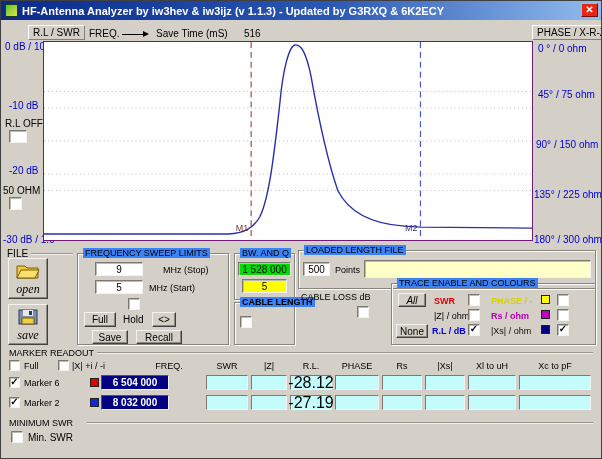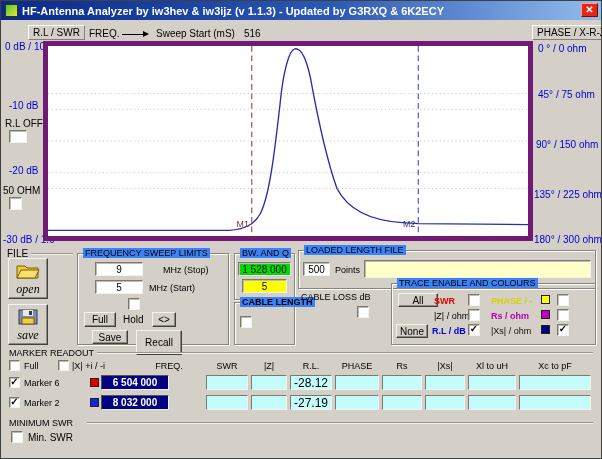--- a/index.html
+++ b/index.html
@@ -27,21 +27,21 @@
     border:1px solid; border-color:#ffffff #808080 #808080 #ffffff; background:#d4d0c8;
   }
   .lbl { position:absolute; font-size:10px; white-space:nowrap; }
   .lbl9 { position:absolute; font-size:9px; white-space:nowrap; }
   .blue { color:#0000cf; }
   .arrow-line { position:absolute; width:25px; height:1px; background:#000; }
   .arrow-line::after {
     content:""; position:absolute; right:-2px; top:-3px;
     border-left:6px solid #000; border-top:3px solid transparent; border-bottom:3px solid transparent;
   }
-  .chart { position:absolute; left:42px; top:40px; width:490px; height:200px; background:#fff; border:5px solid #701a75; }
+  .chart { position:absolute; left:42px; top:40px; width:490px; height:200px; background:#fff; border:1px solid #701a75; }
   .chart svg { display:block; width:100%; height:100%; }
   .group { position:absolute; border:1px solid #87867e; box-shadow:1px 1px 0 #ffffff, inset 1px 1px 0 #ffffff; }
   .group-label { position:absolute; top:-6px; left:5px; background:#3b82f6; padding:0 2px; font-size:9px; white-space:nowrap; }
   .btn {
     position:absolute; background:#d4d0c8;
     border:1px solid; border-color:#f4f2ee #404040 #404040 #f4f2ee;
     box-shadow:inset -1px -1px 0 #8a887f;
     font-size:10px; display:flex; align-items:center; justify-content:center; cursor:default; white-space:nowrap;
   }
   .field {
@@ -62,40 +62,40 @@
     position:absolute; color:#fff;
     border:1px solid; border-color:#55534c #f4f2ee #f4f2ee #55534c;
     font-size:10px; font-weight:bold; display:flex; align-items:center; justify-content:center;
   }
   .sep { position:absolute; height:2px; border-top:1px solid #98968d; border-bottom:1px solid #f4f2ee; }
   .grid8 { position:absolute; left:205px; display:grid; grid-template-columns:42px 36px 42px 44px 40px 40px 48px 72px; column-gap:3px; }
   .hdr { font-size:9px; text-align:center; white-space:nowrap; }
   .cell {
     height:15px; background:#c4fcfc;
     border:1px solid; border-color:#7a786f #f4f2ee #f4f2ee #7a786f;
-    font-size:12px; display:flex; align-items:center; justify-content:center;
+    font-size:16px; display:flex; align-items:center; justify-content:center;
   }
   .filebtn { position:absolute; width:40px; background:#d4d0c8; border:1px solid; border-color:#f4f2ee #404040 #404040 #f4f2ee; box-shadow:inset -1px -1px 0 #8a887f; display:flex; flex-direction:column; align-items:center; justify-content:center; }
   .filebtn .cap { font-family:"Liberation Serif",serif; font-style:italic; font-size:12px; line-height:1; margin-top:2px; }
 </style>
 </head>
 <body>
 
 <div class="win">
 
   <div class="titlebar">
     <div class="title-icon"></div>
     <div class="title-text">HF-Antenna Analyzer by iw3hev &amp; iw3ijz  (v 1.1.3) - Updated by G3RXQ &amp; 6K2ECY</div>
   </div>
   <div class="close-btn">✕</div>
 
   <div class="raised-label" style="left:27px;top:24px;">R.L / SWR</div>
   <div class="lbl" style="left:88px;top:27px;">FREQ.</div>
   <div class="arrow-line" style="left:121px;top:33px;"></div>
-  <div class="lbl" style="left:155px;top:27px;">Sweep Start (mS)</div>
+  <div class="lbl" style="left:155px;top:27px;">Save Time (mS)</div>
   <div class="lbl" style="left:243px;top:27px;">516</div>
   <div class="raised-label" style="left:531px;top:24px;">PHASE / X-R-Z</div>
 
   <div class="lbl blue" style="left:4px;top:40px;">0 dB / 10</div>
   <div class="lbl blue" style="left:8px;top:99px;">-10 dB</div>
   <div class="lbl blue" style="left:8px;top:164px;">-20 dB</div>
   <div class="lbl blue" style="left:2px;top:233px;">-30 dB / 1.0</div>
 
   <div class="lbl blue" style="left:537px;top:42px;">0 ° / 0 ohm</div>
   <div class="lbl blue" style="left:537px;top:88px;">45° / 75 ohm</div>
@@ -153,21 +153,21 @@
   </div>
   <div class="field" style="left:94px;top:261px;width:48px;height:14px;">9</div>
   <div class="lbl9" style="left:162px;top:264px;">MHz (Stop)</div>
   <div class="field" style="left:94px;top:279px;width:48px;height:14px;">5</div>
   <div class="lbl9" style="left:148px;top:282px;">MHz (Start)</div>
   <div class="checkbox" style="left:127px;top:297px;"></div>
   <div class="btn" style="left:83px;top:311px;width:32px;height:15px;">Full</div>
   <div class="lbl" style="left:122px;top:313px;">Hold</div>
   <div class="btn" style="left:151px;top:311px;width:24px;height:15px;">&lt;&gt;</div>
   <div class="btn" style="left:91px;top:329px;width:36px;height:14px;">Save</div>
-  <div class="btn" style="left:135px;top:329px;width:46px;height:25px;">Recall</div>
+  <div class="btn" style="left:135px;top:329px;width:46px;height:14px;">Recall</div>
 
   <div class="group" style="left:233px;top:252px;width:61px;height:47px;">
     <span class="group-label">BW. AND  Q</span>
   </div>
   <div class="field" style="left: 237px; top: 261px; width: 53px; height: 14px; background-color: rgb(0, 220, 0);">1 528 000</div>
   <div class="field" style="left: 241px; top: 278px; width: 45px; height: 14px; background-color: rgb(255, 255, 0);">5</div>
 
   <div class="group" style="left:233px;top:301px;width:61px;height:43px;font-weight:bold;">
     <span class="group-label">CABLE LENGTH</span>
   </div>
@@ -179,21 +179,21 @@
   <div class="field" style="left:302px;top:261px;width:27px;height:14px;">500</div>
   <div class="lbl9" style="left:334px;top:264px;">Points</div>
   <div class="field" style="left: 363px; top: 259px; width: 227px; height: 18px; justify-content: flex-start; padding-left: 3px; background-color: rgb(255, 255, 200);"></div>
 
   <div class="lbl9" style="left:300px;top:291px;">CABLE LOSS dB</div>
   <div class="checkbox" style="left:356px;top:305px;"></div>
 
   <div class="group" style="left:390px;top:282px;width:205px;height:62px;">
     <span class="group-label">TRACE ENABLE AND COLOURS</span>
   </div>
-  <div class="btn" style="left:397px;top:292px;width:40px;height:14px;">All</div>
+  <div class="btn" style="left:397px;top:292px;width:28px;height:14px;font-style:italic;">All</div>
   <div class="btn" style="left:395px;top:323px;width:32px;height:14px;">None</div>
 
   <div class="lbl9" style="left: 433px; top: 295px; font-weight: bold; color: rgb(224, 0, 0);">SWR</div>
   <div class="checkbox" style="left:467px;top:293px;"></div>
   <div class="lbl9" style="left: 490px; top: 295px; font-weight: bold; color: rgb(216, 208, 0);">PHASE / -</div>
   <div class="swatch" style="left: 540px; top: 294px; background-color: rgb(255, 255, 0);"></div>
   <div class="checkbox" style="left:556px;top:293px;"></div>
 
   <div class="lbl9" style="left: 433px; top: 310px; color: rgb(0, 0, 0);">|Z| / ohm</div>
   <div class="checkbox" style="left:467px;top:308px;"></div>

